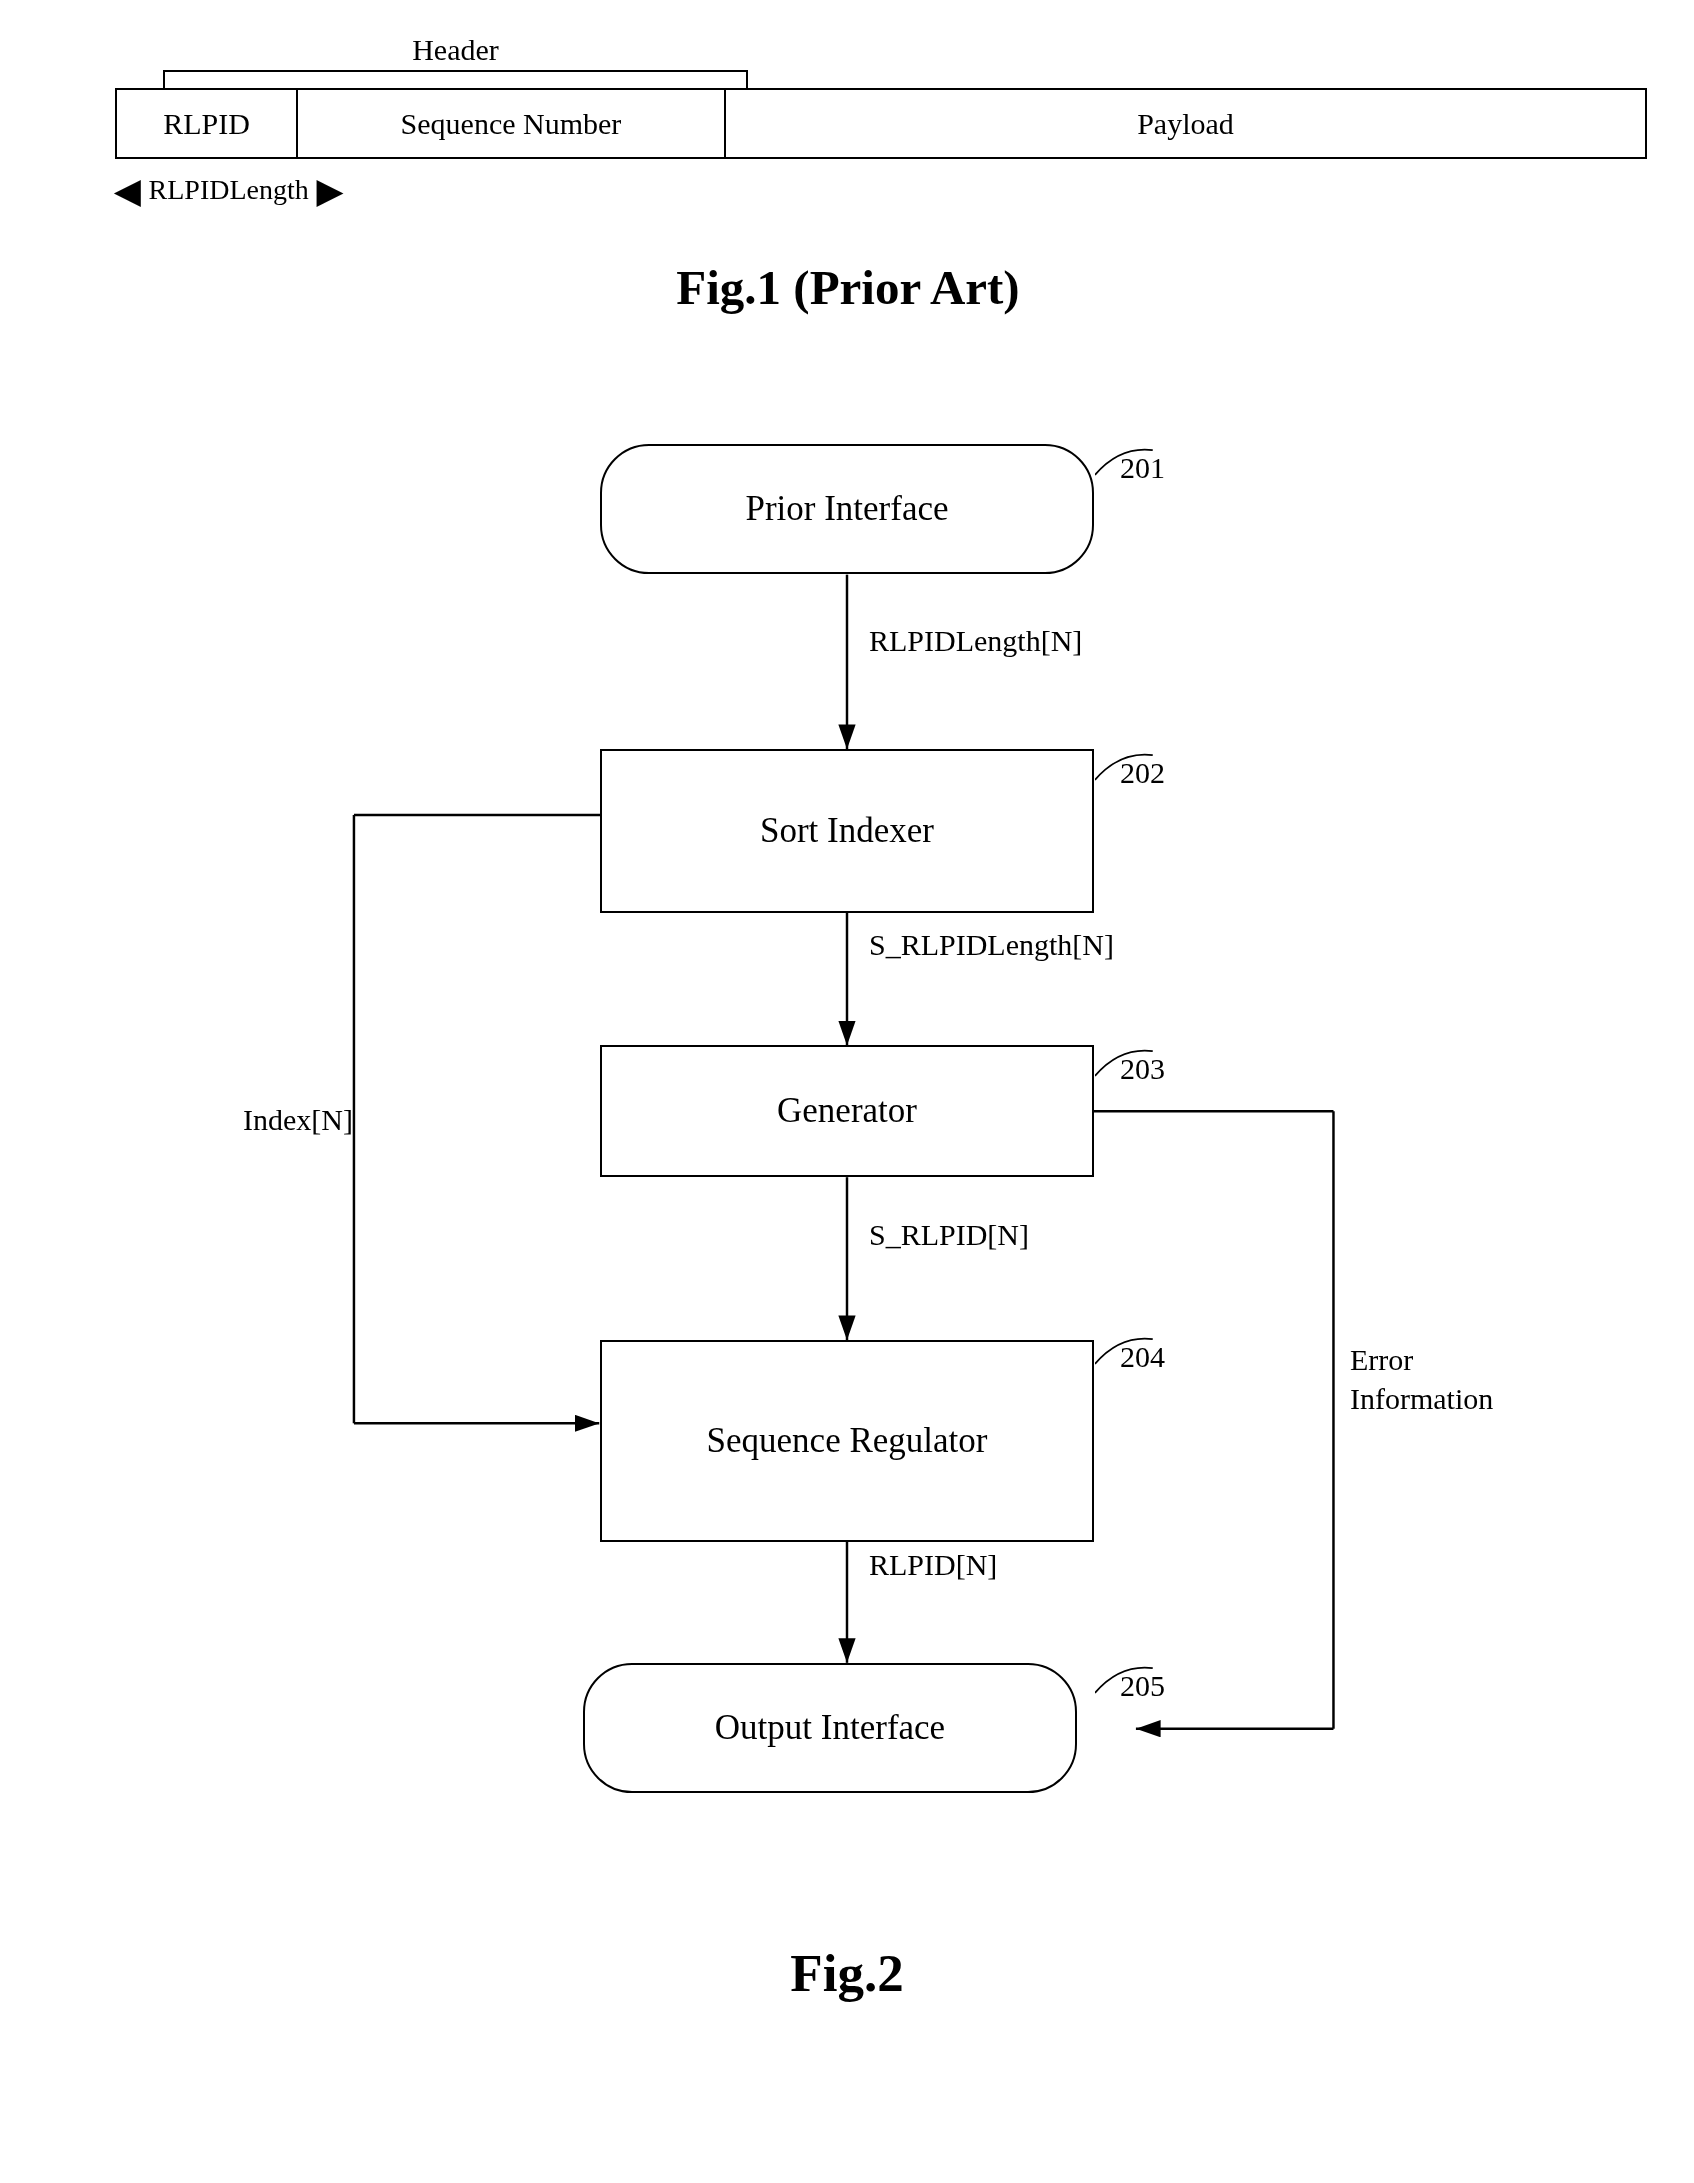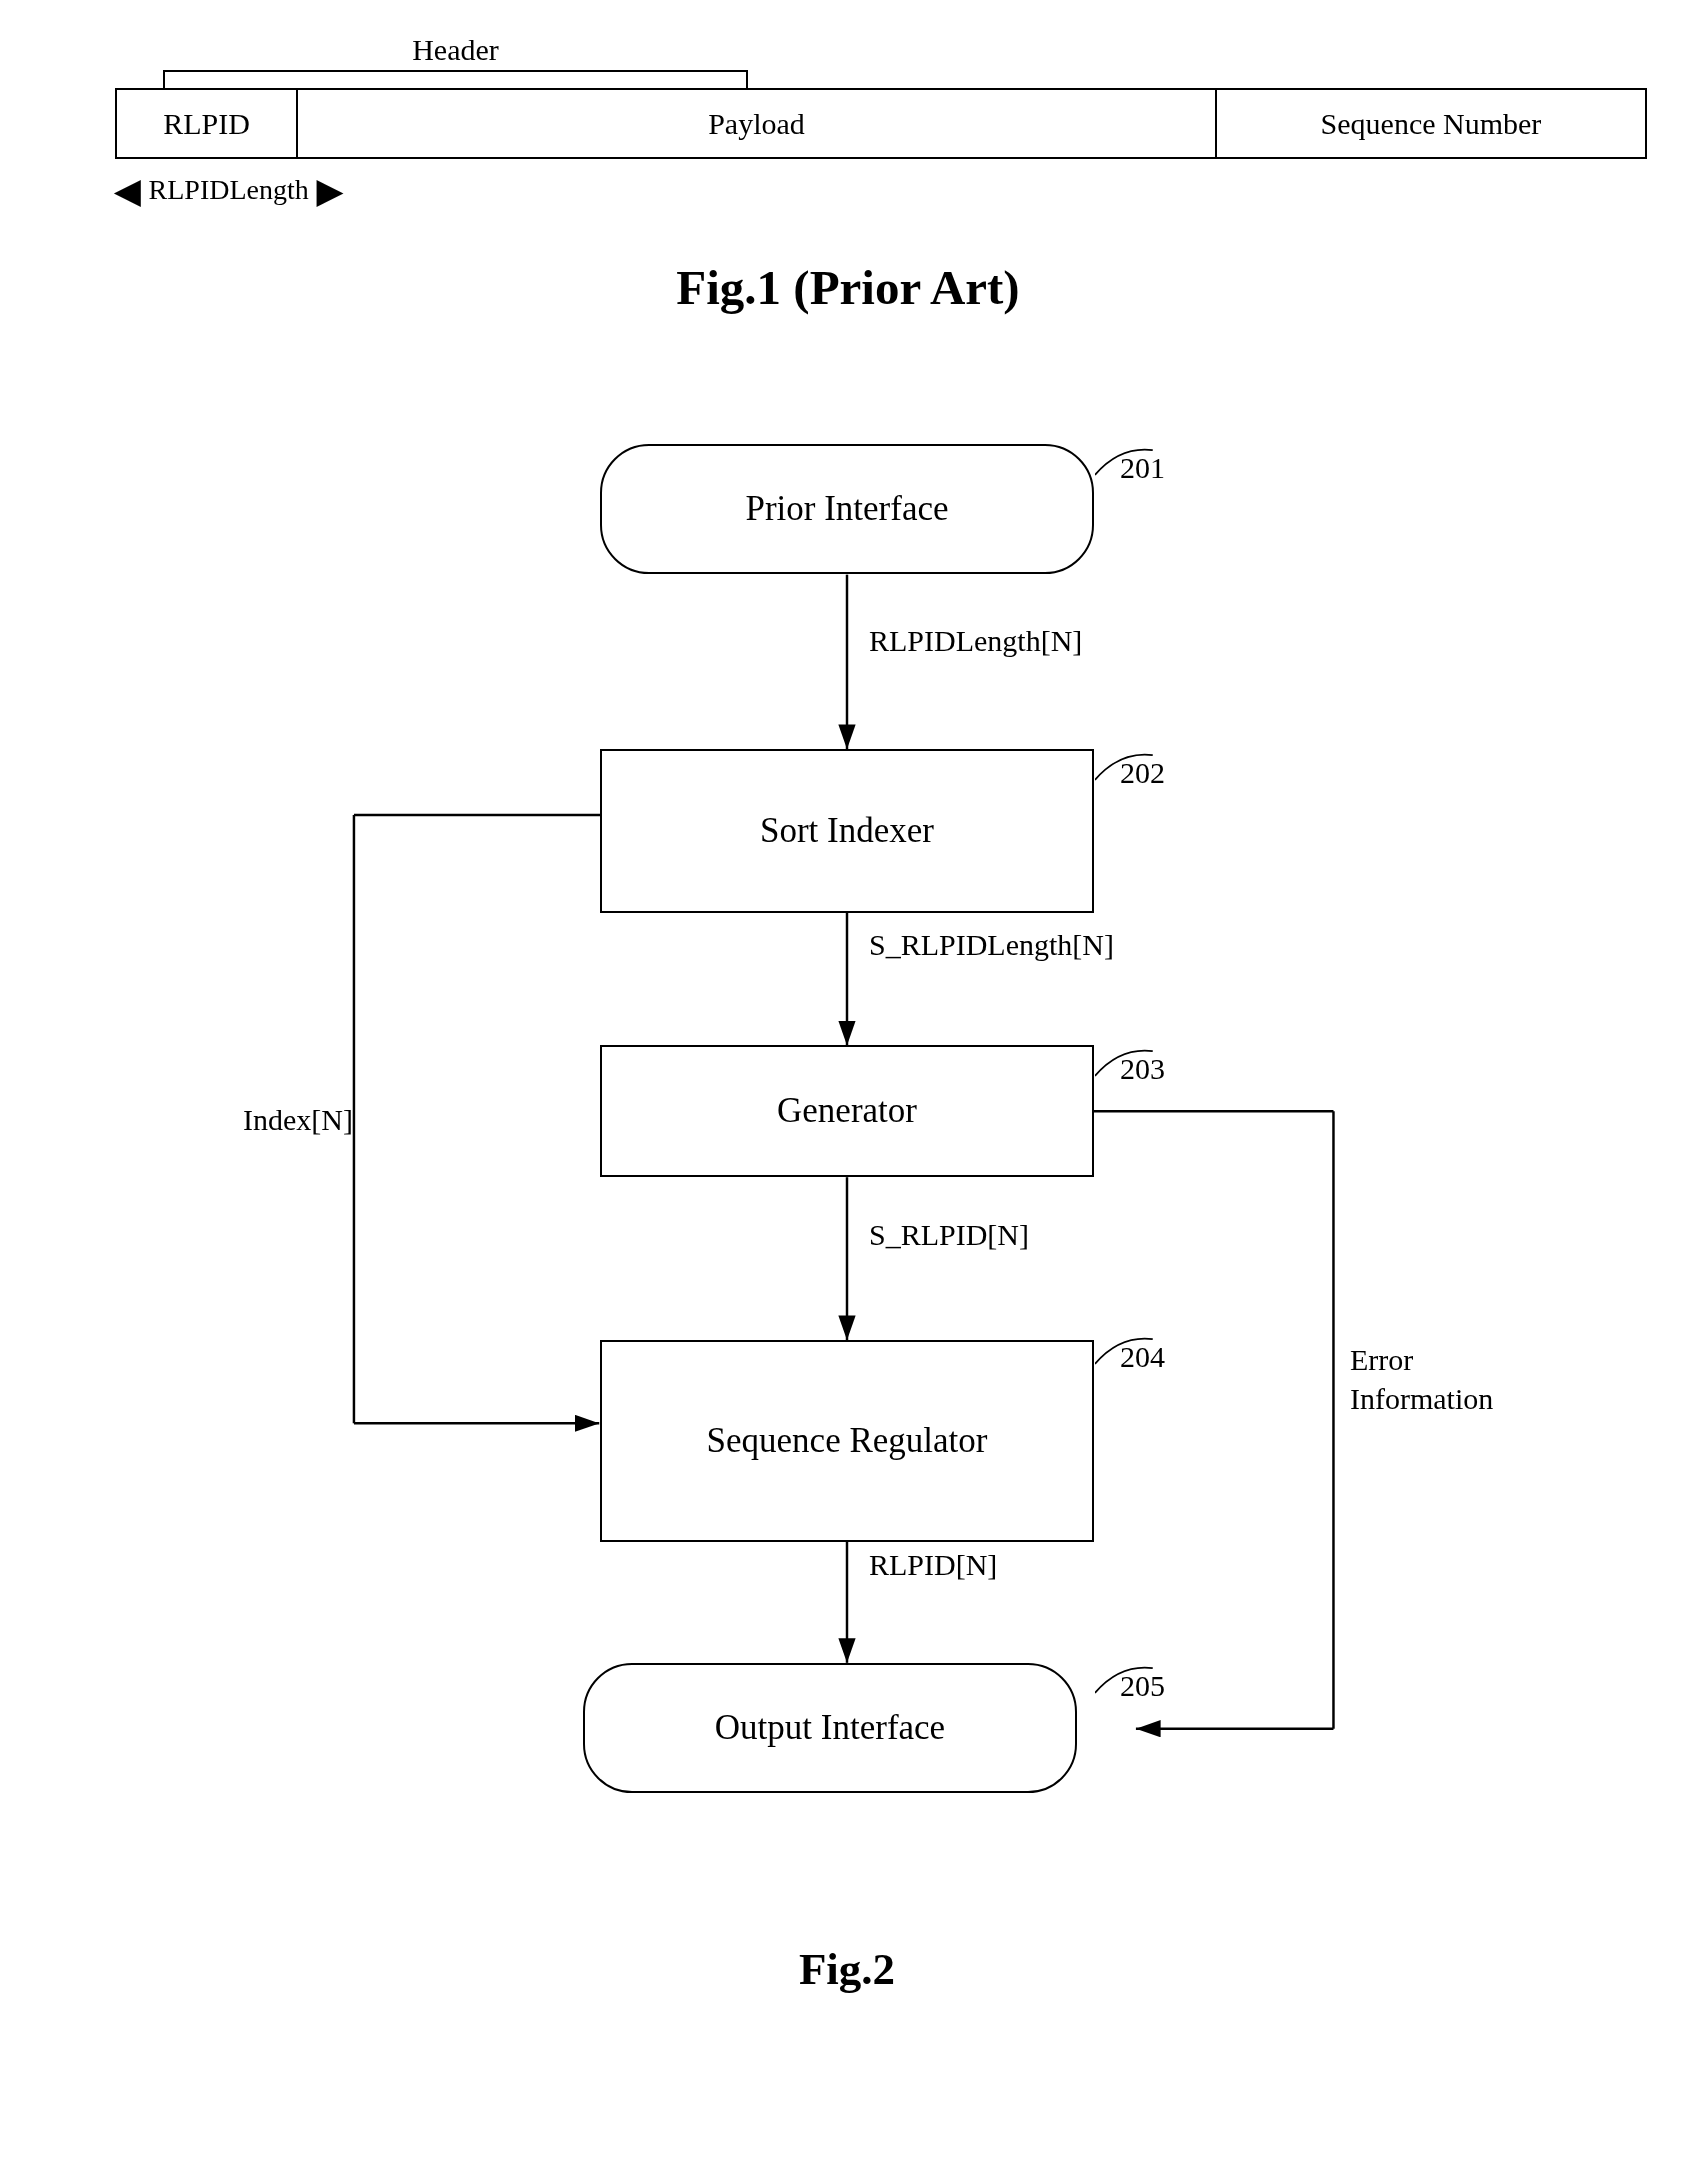--- a/index.html
+++ b/index.html
@@ -127,21 +127,21 @@
     .svg-overlay {
       position: absolute;
       top: 0;
       left: 0;
       width: 100%;
       height: 100%;
       pointer-events: none;
     }
 
     .fig2-title {
-      font-size: 45px;
+      font-size: 53px;
       font-weight: bold;
       text-align: center;
       margin-top: 16.5px;
     }
   </style>
 </head>
 <body>
 
 <div class="page">
 
@@ -149,25 +149,25 @@
 
     <div style="position:relative; margin-left:97px; width:585px; margin-bottom:0;">
       <div style="font-size:30px; text-align:center; padding-bottom:3.3px;">Header</div>
       <div style="border-top:2.5px solid #000; border-left:2.5px solid #000; border-right:2.5px solid #000; height:18px; border-radius:0;"></div>
     </div>
 
     <div class="packet-diagram">
       <div class="packet-cell cell-rlpid">
         <span>RLPID</span>
       </div>
+      <div class="packet-cell cell-seq">
+        <span>Sequence Number</span>
+      </div>
       <div class="packet-cell cell-payload">
         <span>Payload</span>
-      </div>
-      <div class="packet-cell cell-seq">
-        <span>Sequence Number</span>
       </div>
     </div>
 
     <div class="rlpid-length-row">
       <span class="arrow-left">◀</span>
       <span class="rlpid-length-label">RLPIDLength</span>
       <span class="arrow-right">▶</span>
     </div>
 
     <div class="fig1-title">Fig.1 (Prior Art)</div>

